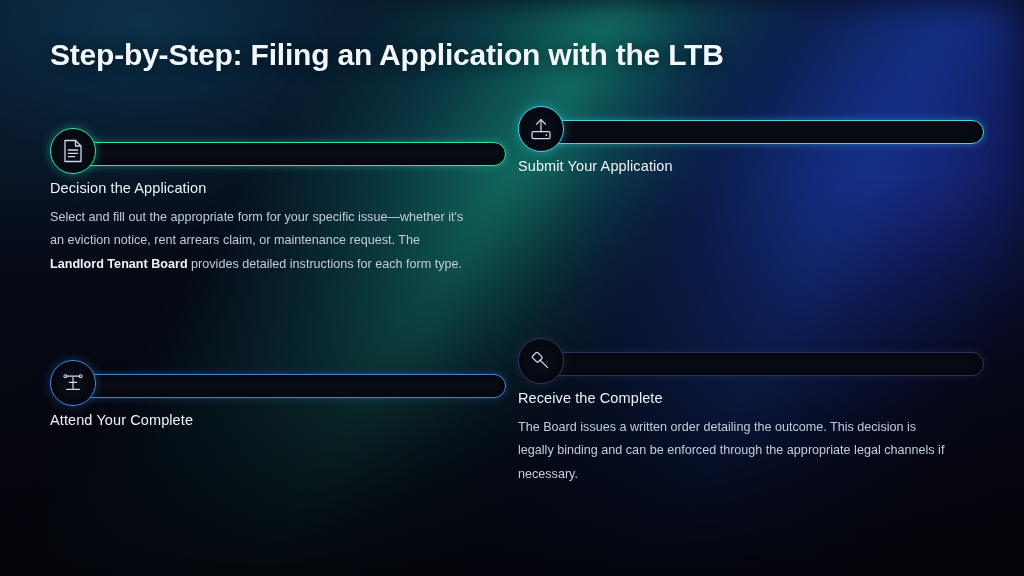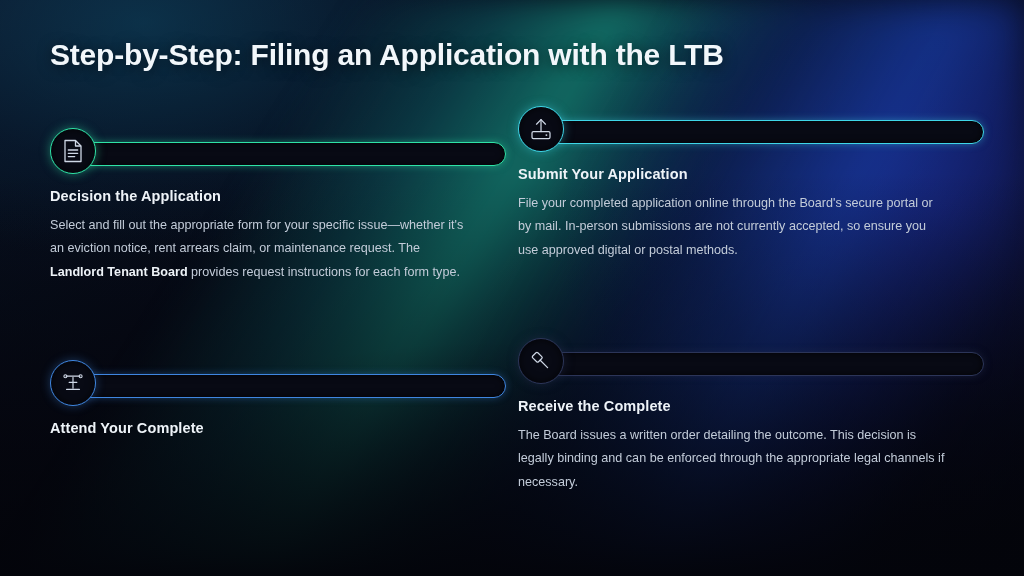--- a/index.html
+++ b/index.html
@@ -127,23 +127,23 @@
     border:1.5px solid var(--accent);
     background:#080a14;
     box-shadow:0 0 11px -1px var(--glow), inset 0 0 9px rgba(0,0,0,0.7);
     display:flex; align-items:center; justify-content:center;
     z-index:2;
   }
   .circle svg { display:block; }
 
   
   .step-head {
-    margin-top:8px;
+    margin-top:0;
     font-size:14.5px;
-    font-weight:bold;
+    font-weight:normal;
     color:#eef3f8;
     letter-spacing:0.1px;
   }
   .step-body {
     margin-top:10px;
     font-size:12.6px;
     line-height:1.85;
     color:#c3ccd9;
     max-width:418px;
   }
@@ -173,39 +173,38 @@
           <span>
             <svg width="22" height="24" viewBox="0 0 22 24" fill="none">
               <path d="M3 1.5h10.5L19 7v15.5H3z" stroke="#cfd8e6" stroke-width="1.3" stroke-linejoin="round"></path>
               <path d="M13.5 1.5V7H19" stroke="#cfd8e6" stroke-width="1.3" stroke-linejoin="round"></path>
               <path d="M6.3 11h9.4M6.3 14.3h9.4M6.3 17.6h6.4" stroke="#cfd8e6" stroke-width="1.3" stroke-linecap="round"></path>
             </svg>
           </span>
         </div>
       </div>
       <div class="step-head">Decision the Application</div>
-      <div class="step-body"><span>Select and fill out the appropriate form for your specific issue—whether it's an eviction notice, rent arrears claim, or maintenance request. The </span><b>Landlord Tenant Board</b><span> provides request instructions for each form type.</span></div>
+      <div class="step-body"><span>Select and fill out the appropriate form for your specific issue—whether it's an eviction notice, rent arrears claim, or maintenance request. The </span><b>Landlord Tenant Board</b><span> provides detailed instructions for each form type.</span></div>
     </div>
 
     <div class="step step-2" id="step-1" style="--accent: #3fd6e8; --glow: rgba(63,214,232,0.5);">
       <div class="node-row">
         <div class="pill"></div>
         <div class="circle">
           <span>
             <svg width="24" height="24" viewBox="0 0 24 24" fill="none">
               <path d="M12 2.5v12" stroke="#cfd8e6" stroke-width="1.25" stroke-linecap="round"></path>
               <path d="M7.5 7.2 12 2.6l4.5 4.6" stroke="#cfd8e6" stroke-width="1.25" stroke-linecap="round" stroke-linejoin="round"></path>
               <rect x="3" y="14.6" width="18" height="7" rx="1.4" stroke="#cfd8e6" stroke-width="1.25"></rect>
               <circle cx="17.4" cy="18.1" r="0.95" fill="#cfd8e6"></circle>
             </svg>
           </span>
         </div>
       </div>
       <div class="step-head">Submit Your Application</div>
-      <div class="step-body"><span>File your completed application online through the Board's secure portal or by mail. In-person submissions are not currently accepted, so ensure you use approved digital or postal methods.</span><b></b><span></span></div>
     </div>
 
     <div class="step step-3" id="step-2" style="--accent: #3f86e0; --glow: rgba(63,134,224,0.45);">
       <div class="node-row">
         <div class="pill"></div>
         <div class="circle">
           <span>
             <svg width="24" height="24" viewBox="0 0 24 24" fill="none">
               <path d="M5.2 5.2h13.6" stroke="#cfd8e6" stroke-width="1.2" stroke-linecap="round"></path>
               <circle cx="4.4" cy="5.2" r="1.5" stroke="#cfd8e6" stroke-width="1.1"></circle>

